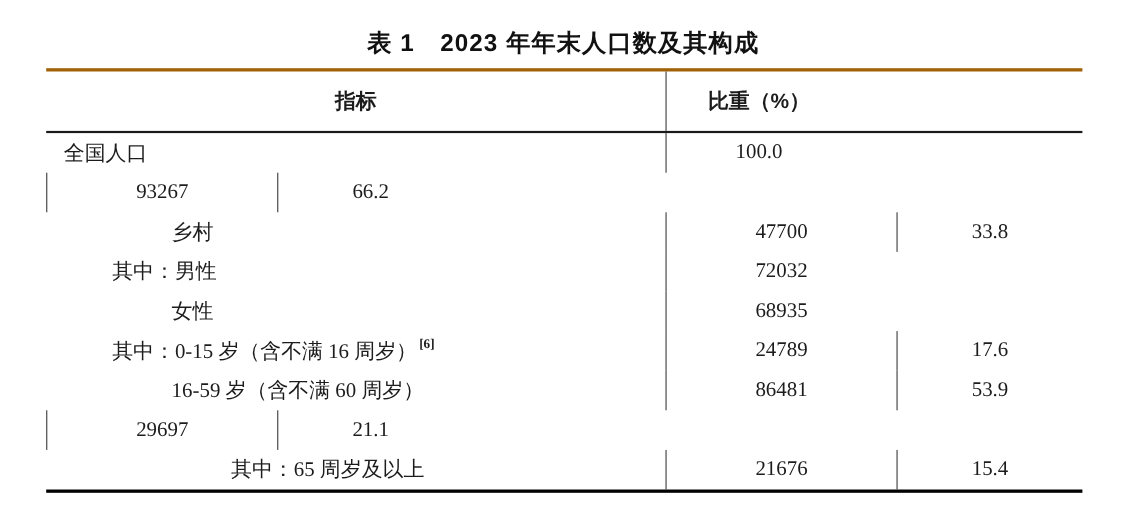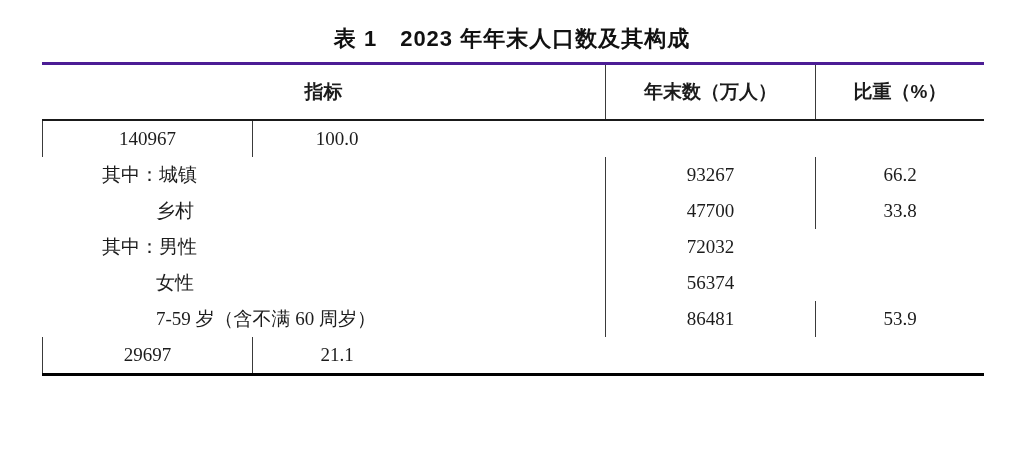--- a/index.html
+++ b/index.html
@@ -25,21 +25,21 @@
     font-weight: bold;
     font-size: 22px;
     letter-spacing: 1px;
     color: #111111;
   }
   .tbl {
     position: absolute;
     top: 62px;
     left: 42px;
     width: 942px;
-    border-top: 3px solid #4c1d95;
+    border-top: 3px solid #a16207;
     border-bottom: 3px solid #000000;
   }
   .tr {
     display: flex;
     align-items: stretch;
     height: 36px;
     font-size: 19px;
   }
   .tr.hrow {
     height: 54px;
@@ -72,34 +72,32 @@
 </style>
 </head>
 <body>
 
 <div class="page-title">表 1　2023 年年末人口数及其构成</div>
 
 <div class="tbl">
 
   <div class="tr hrow">
     <div class="td c1">指标</div>
-    <div class="td c2">年末数（万人）</div>
     <div class="td c3">比重（%）</div>
   </div>
 
   <div class="tr">
-    <div class="td c2">140967</div>
+    <div class="td c1 ind0">
+        <span>全国人口</span>
+        <sup class="fn"></sup>
+      </div>
     <div class="td c3">100.0</div>
   </div>
 
   <div class="tr">
-    <div class="td c1 ind1">
-        <span>其中：城镇</span>
-        <sup class="fn"></sup>
-      </div>
     <div class="td c2">93267</div>
     <div class="td c3">66.2</div>
   </div>
 
   <div class="tr">
     <div class="td c1 ind2">
         <span>乡村</span>
         <sup class="fn"></sup>
       </div>
     <div class="td c2">47700</div>
@@ -112,32 +110,48 @@
         <sup class="fn"></sup>
       </div>
     <div class="td c2">72032</div>
   </div>
 
   <div class="tr">
     <div class="td c1 ind2">
         <span>女性</span>
         <sup class="fn"></sup>
       </div>
-    <div class="td c2">56374</div>
+    <div class="td c2">68935</div>
   </div>
 
+  <div class="tr">
+    <div class="td c1 ind1">
+        <span>其中：0-15 岁（含不满 16 周岁）</span>
+        <sup class="fn">[6]</sup>
+      </div>
+    <div class="td c2">24789</div>
+    <div class="td c3">17.6</div>
+  </div>
 
   <div class="tr">
     <div class="td c1 ind2">
-        <span>7-59 岁（含不满 60 周岁）</span>
+        <span>16-59 岁（含不满 60 周岁）</span>
         <sup class="fn"></sup>
       </div>
     <div class="td c2">86481</div>
     <div class="td c3">53.9</div>
   </div>
 
   <div class="tr">
     <div class="td c2">29697</div>
     <div class="td c3">21.1</div>
   </div>
 
+  <div class="tr">
+    <div class="td c1 ind3">
+        <span>其中：65 周岁及以上</span>
+        <sup class="fn"></sup>
+      </div>
+    <div class="td c2">21676</div>
+    <div class="td c3">15.4</div>
+  </div>
 
 </div>
 
 </body></html>

